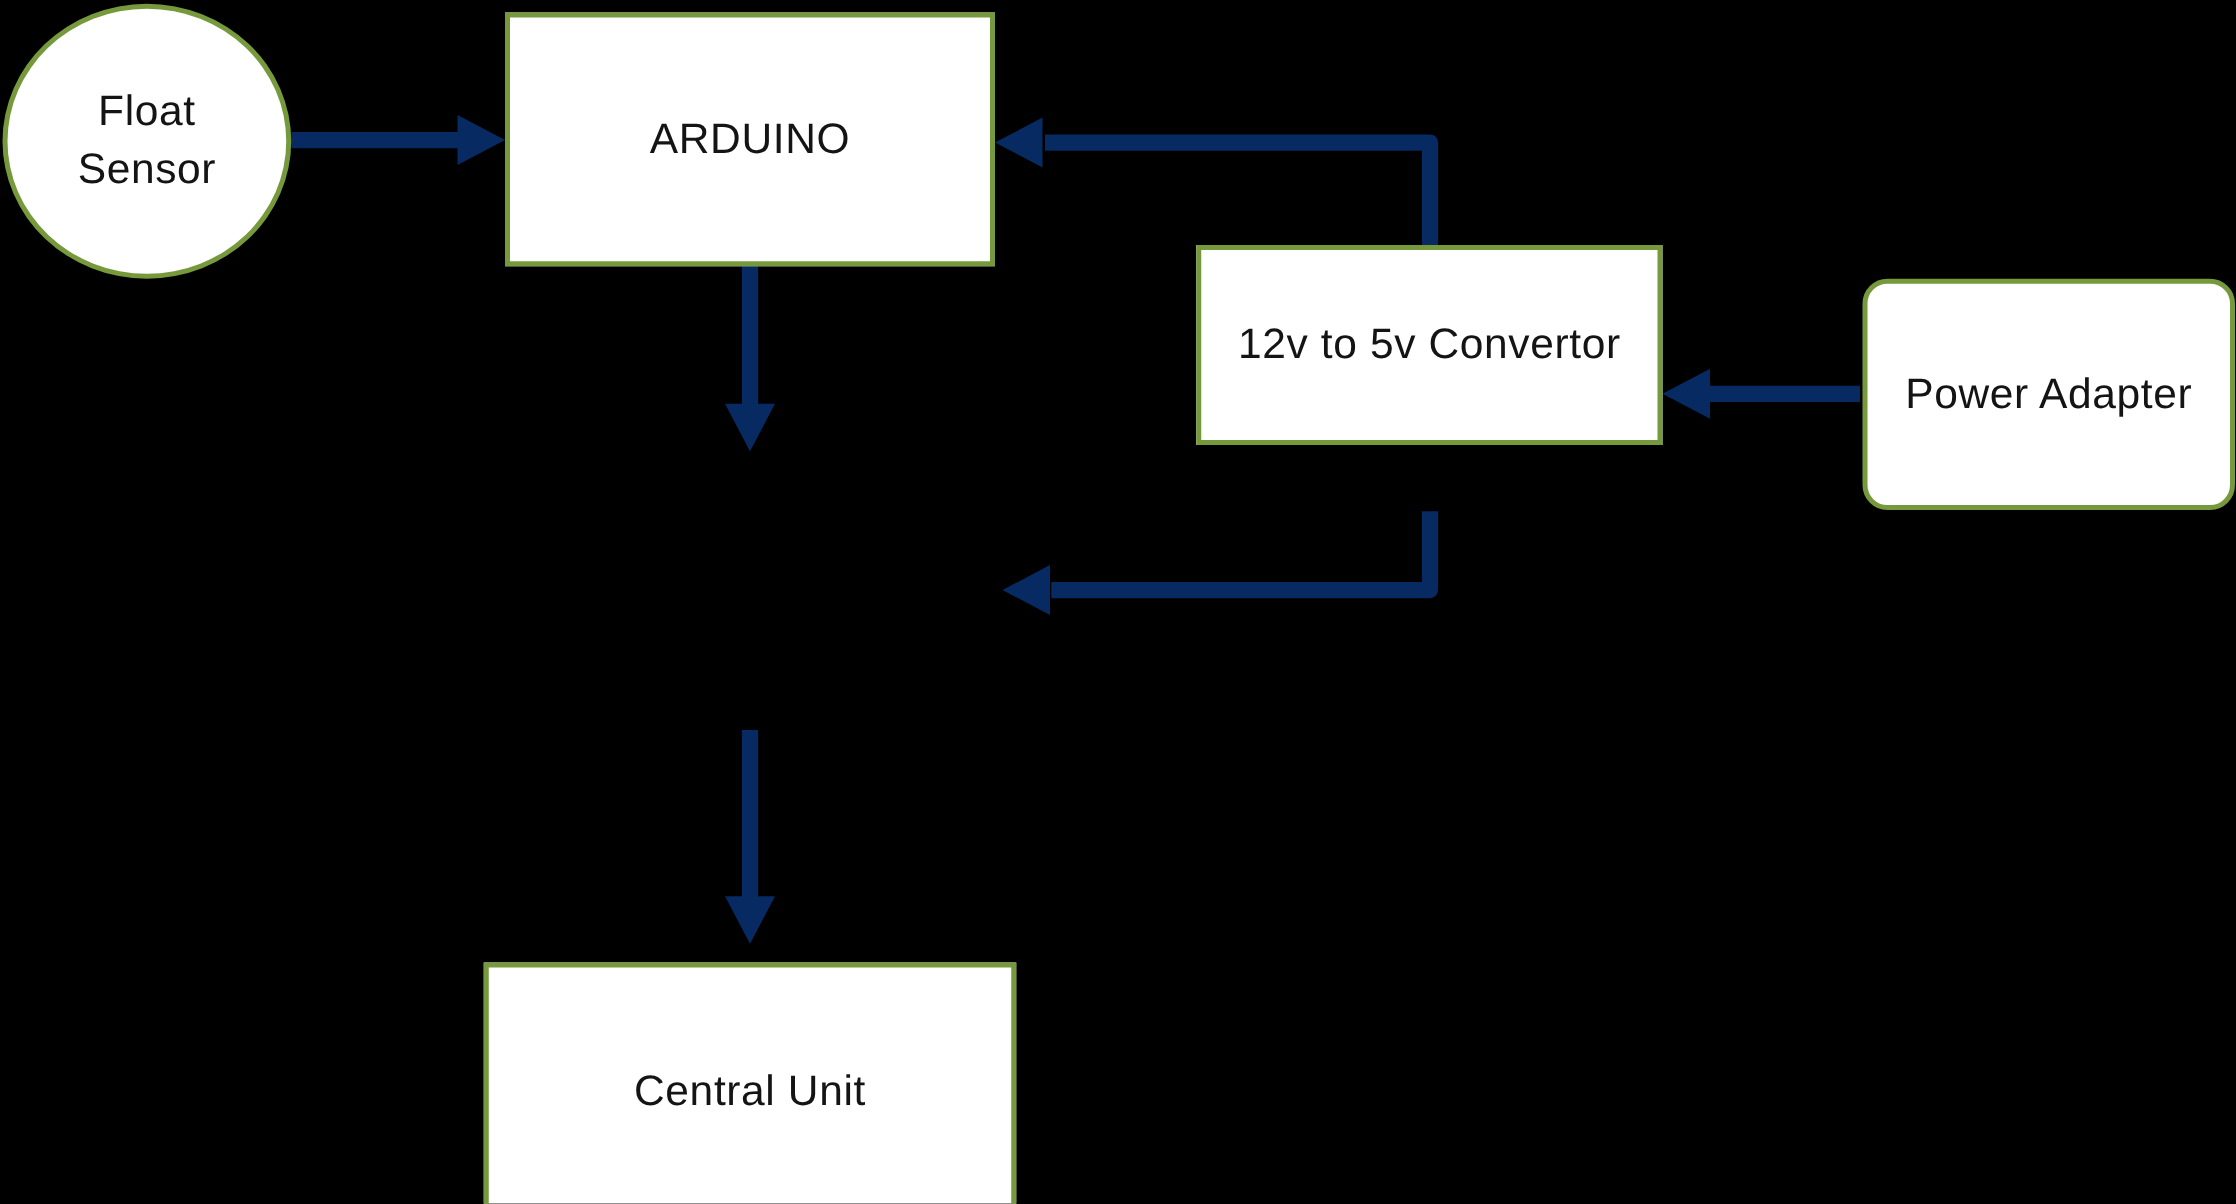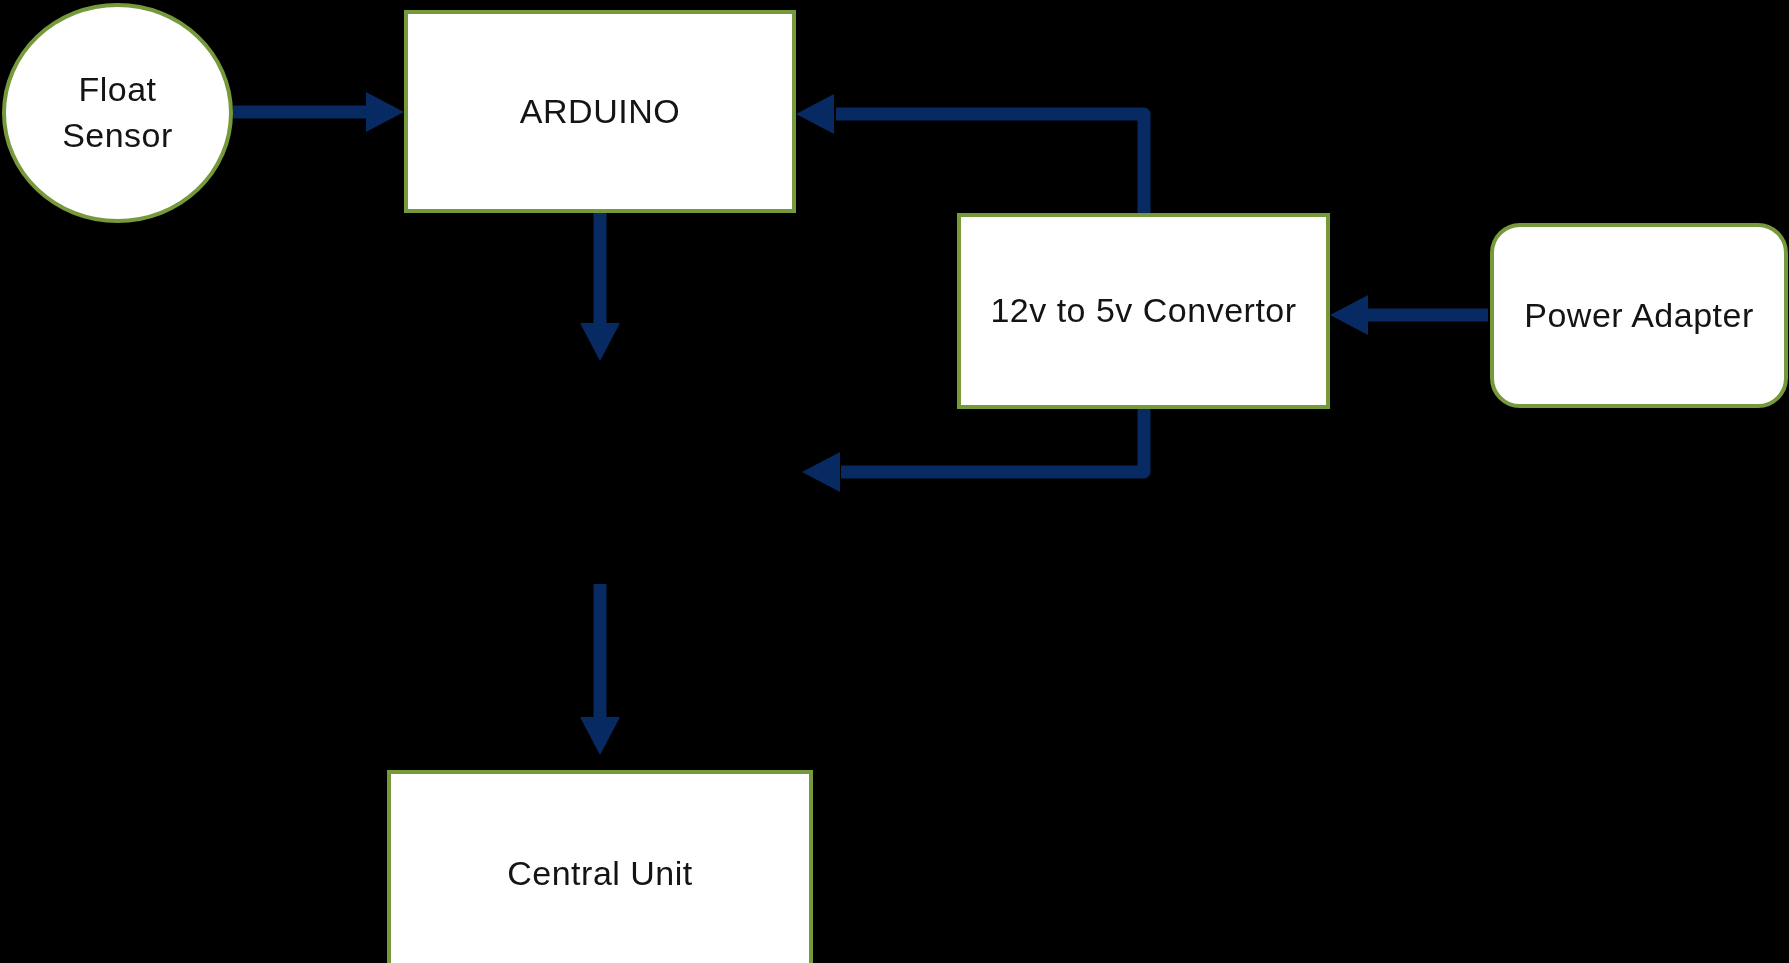--- a/index.html
+++ b/index.html
@@ -26,26 +26,26 @@
     text-align: center;
     color: #141414;
     font-size: 34px;
     letter-spacing: 0.5px;
     line-height: 1.35;
   }
   .ellipse {
     border-radius: 50%;
   }
   .rounded {
-    border-radius: 30px;
+    border-radius: 20px;
   }
   #node-float-sensor   { left: 2px;    top: 3px;   width: 231px; height: 220px; }
   #node-float-sensor .lbl { width: 150px; }
   #node-arduino        { left: 404px;  top: 10px;  width: 392px; height: 203px; }
-  #node-convertor      { left: 957px;  top: 213px; width: 373px; height: 196px; }
+  #node-convertor      { left: 957px;  top: 196px; width: 373px; height: 160px; }
   #node-power-adapter  { left: 1490px; top: 223px; width: 298px; height: 185px; }
   #node-gsm            { left: 398px;  top: 361px; width: 403px; height: 223px; }
   #node-central-unit   { left: 387px;  top: 770px; width: 426px; height: 208px; }
   #arrow-layer {
     position: absolute;
     left: 0; top: 0;
     width: 1789px;
     height: 963px;
     pointer-events: none;
   }

